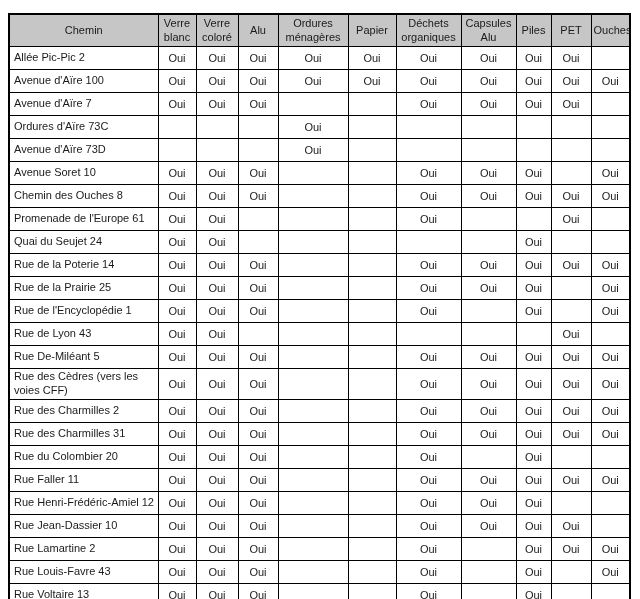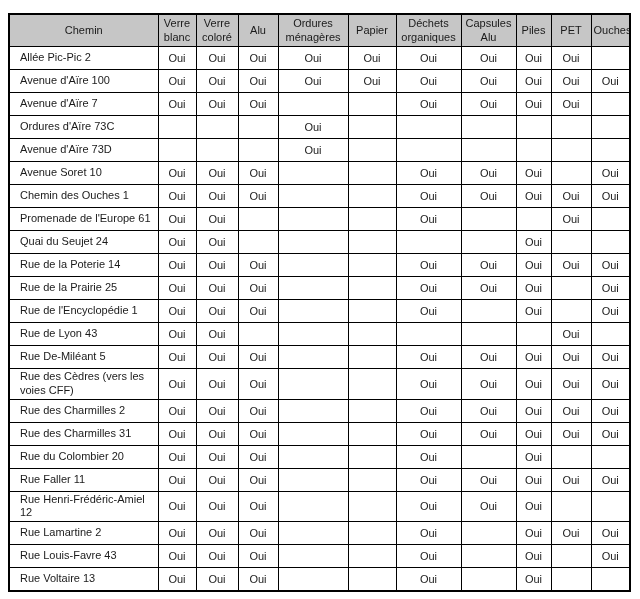--- a/index.html
+++ b/index.html
@@ -39,21 +39,21 @@
     padding: 1px 2px;
   }
   table.grid td {
     height: 20px;
     vertical-align: middle;
     padding: 1px 3px;
     background: #ffffff;
   }
   table.grid td.addr {
     text-align: left;
-    padding-left: 10px;
+    padding-left: 4px;
     line-height: 1.25;
   }
   table.grid td.val {
     text-align: center;
   }
 </style>
 </head>
 <body>
 
 <div class="page">
@@ -159,21 +159,21 @@
           <td class="val">Oui</td>
           <td class="val"></td>
           <td class="val"></td>
           <td class="val">Oui</td>
           <td class="val">Oui</td>
           <td class="val">Oui</td>
           <td class="val"></td>
           <td class="val">Oui</td>
         </tr>
         <tr>
-          <td class="addr">Chemin des Ouches 1</td>
+          <td class="addr">Chemin des Ouches 8</td>
           <td class="val">Oui</td>
           <td class="val">Oui</td>
           <td class="val">Oui</td>
           <td class="val"></td>
           <td class="val"></td>
           <td class="val">Oui</td>
           <td class="val">Oui</td>
           <td class="val">Oui</td>
           <td class="val">Oui</td>
           <td class="val">Oui</td>
@@ -338,20 +338,33 @@
           <td class="addr">Rue Henri-Frédéric-Amiel 12</td>
           <td class="val">Oui</td>
           <td class="val">Oui</td>
           <td class="val">Oui</td>
           <td class="val"></td>
           <td class="val"></td>
           <td class="val">Oui</td>
           <td class="val">Oui</td>
           <td class="val">Oui</td>
           <td class="val"></td>
+          <td class="val"></td>
+        </tr>
+        <tr>
+          <td class="addr">Rue Jean-Dassier 10</td>
+          <td class="val">Oui</td>
+          <td class="val">Oui</td>
+          <td class="val">Oui</td>
+          <td class="val"></td>
+          <td class="val"></td>
+          <td class="val">Oui</td>
+          <td class="val">Oui</td>
+          <td class="val">Oui</td>
+          <td class="val">Oui</td>
           <td class="val"></td>
         </tr>
         <tr>
           <td class="addr">Rue Lamartine 2</td>
           <td class="val">Oui</td>
           <td class="val">Oui</td>
           <td class="val">Oui</td>
           <td class="val"></td>
           <td class="val"></td>
           <td class="val">Oui</td>

